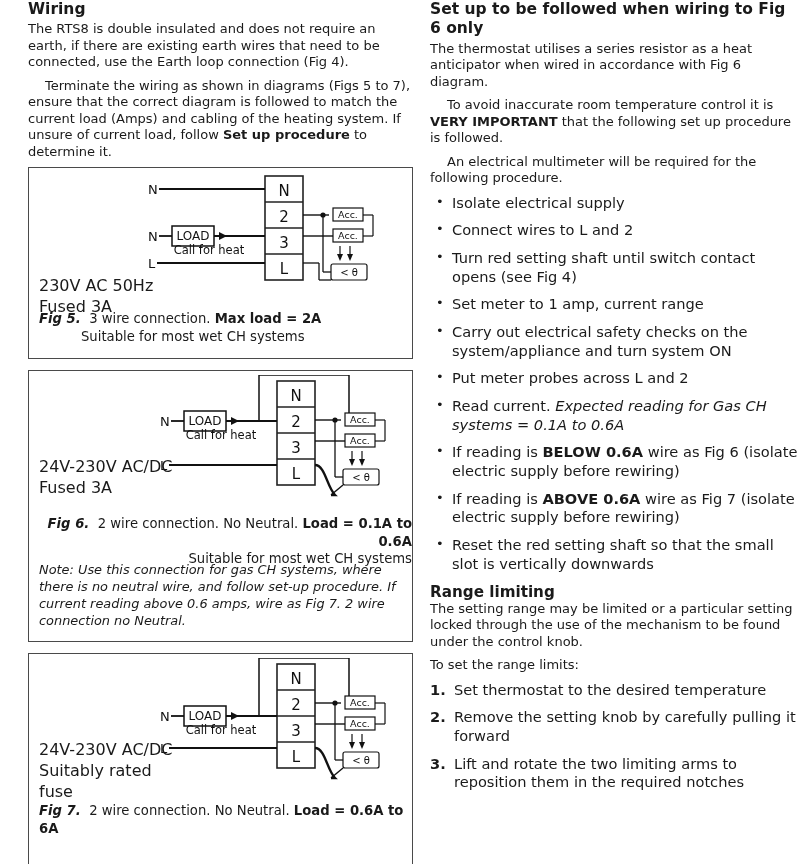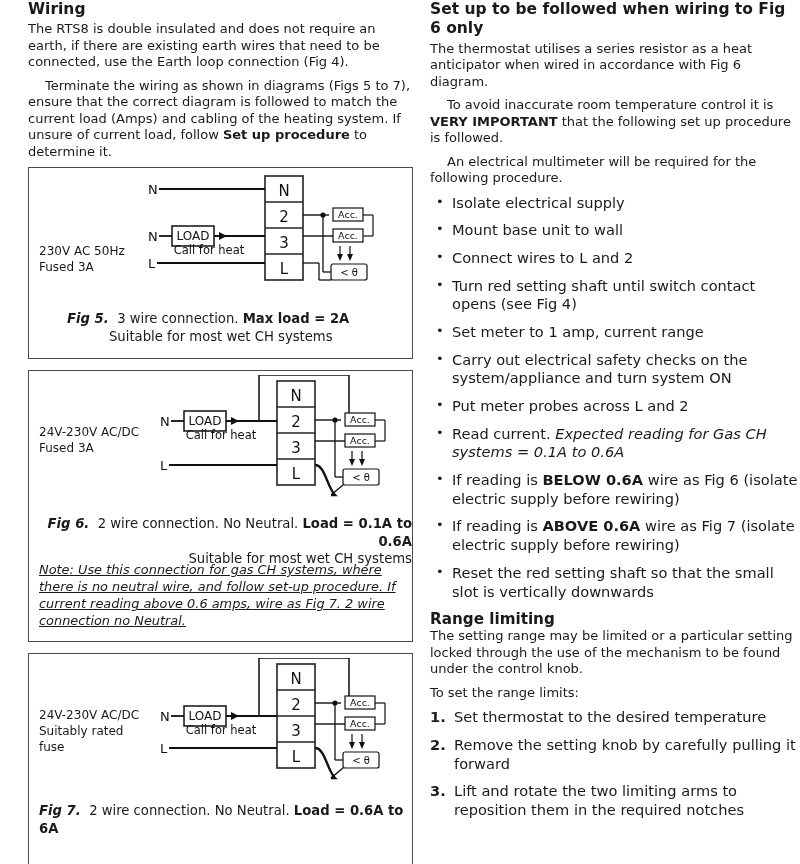--- a/index.html
+++ b/index.html
@@ -83,22 +83,23 @@
     font-size: 12.9px;
     font-style: italic;
     line-height: 1.32;
   }
   .note-block .notelbl {
     font-style: italic;
   }
 
   .supply-label {
     position: absolute;
-    font-size: 12px;
+    font-size: 16px;
     line-height: 1.3;
+    margin-top: 32px;
   }
 
   
   .diagram {
     position: absolute;
   }
 
   
   ul.bullets {
     list-style: none;
@@ -205,21 +206,21 @@
         <line x1="274" y1="95" x2="290" y2="95" stroke="#111" stroke-width="1.3"></line>
         <line x1="290" y1="95" x2="290" y2="112" stroke="#111" stroke-width="1.3"></line>
         <line x1="290" y1="112" x2="302" y2="112" stroke="#111" stroke-width="1.3"></line>
       </svg>
 
       <div class="supply-label" style="left:10px; top:76px;">
         <span>230V AC 50Hz</span><br>
         <span>Fused 3A</span>
       </div>
 
-      <div class="fig-caption" style="top:142px;margin-left:28px;">
+      <div class="fig-caption" style="top:142px;">
         <span class="figlabel">Fig 5.</span>
         &nbsp;<span>3 wire connection. </span><b class="bold">Max load = 2A</b>
         <span class="sub">Suitable for most wet CH systems</span>
       </div>
     </div>
 
     <div class="figbox fig2">
       <svg class="diagram" style="left:0px; top:4px;" width="383" height="134" viewBox="0 0 383 134">
         <rect x="248" y="6" width="38" height="104" fill="none" stroke="#222" stroke-width="1.6"></rect>
         <line x1="248" y1="32" x2="286" y2="32" stroke="#222" stroke-width="1.6"></line>
@@ -269,21 +270,21 @@
         <span>24V-230V AC/DC</span><br>
         <span>Fused 3A</span>
       </div>
 
       <div class="fig-caption" style="top:144px;text-align:right;">
         <span class="figlabel">Fig 6.</span>
         &nbsp;<span>2 wire connection. No Neutral. </span><b class="bold">Load = 0.1A to 0.6A</b>
         <span class="sub">Suitable for most wet CH systems</span>
       </div>
 
-      <div class="note-block" style="top:190px;text-decoration:underline;">
+      <div class="note-block" style="top:190px;">
         <span class="notelbl">Note:</span>
         <span>Use this connection for gas CH systems, where there is no neutral wire, and follow set-up procedure. If current reading above 0.6 amps, wire as Fig 7. 2 wire connection no Neutral.</span>
       </div>
     </div>
 
     <div class="figbox fig3">
       <svg class="diagram" style="left:0px; top:4px;" width="383" height="134" viewBox="0 0 383 134">
         <rect x="248" y="6" width="38" height="104" fill="none" stroke="#222" stroke-width="1.6"></rect>
         <line x1="248" y1="32" x2="286" y2="32" stroke="#222" stroke-width="1.6"></line>
         <line x1="248" y1="58" x2="286" y2="58" stroke="#222" stroke-width="1.6"></line>
@@ -348,21 +349,20 @@
     <h2 class="head">Set up to be followed when wiring to Fig 6 only</h2>
 
     <p class="body">The thermostat utilises a series resistor as a heat anticipator when wired in accordance with Fig 6 diagram.</p>
 
     <p class="body indent"><span>To avoid inaccurate room temperature control it is </span><b class="bold">VERY IMPORTANT</b><span> that the following set up procedure is followed.</span></p>
 
     <p class="body indent">An electrical multimeter will be required for the following procedure.</p>
 
     <ul class="bullets">
       <li><span>Isolate electrical supply</span></li>
-      <li><span>Mount base unit to wall</span></li>
       <li><span>Connect wires to L and 2</span></li>
       <li><span>Turn red setting shaft until switch contact opens (see Fig 4)</span></li>
       <li><span>Set meter to 1 amp, current range</span></li>
       <li><span>Carry out electrical safety checks on the system/appliance and turn system ON</span></li>
       <li><span>Put meter probes across L and 2</span></li>
       <li><span>Read current. </span><i class="ital">Expected reading for Gas CH systems = 0.1A to 0.6A</i></li>
       <li><span>If reading is </span><b class="bold">BELOW 0.6A</b><span> wire as Fig 6 (isolate electric supply before rewiring)</span></li>
       <li><span>If reading is </span><b class="bold">ABOVE 0.6A</b><span> wire as Fig 7 (isolate electric supply before rewiring)</span></li>
       <li><span>Reset the red setting shaft so that the small slot is vertically downwards</span></li>
     </ul>

